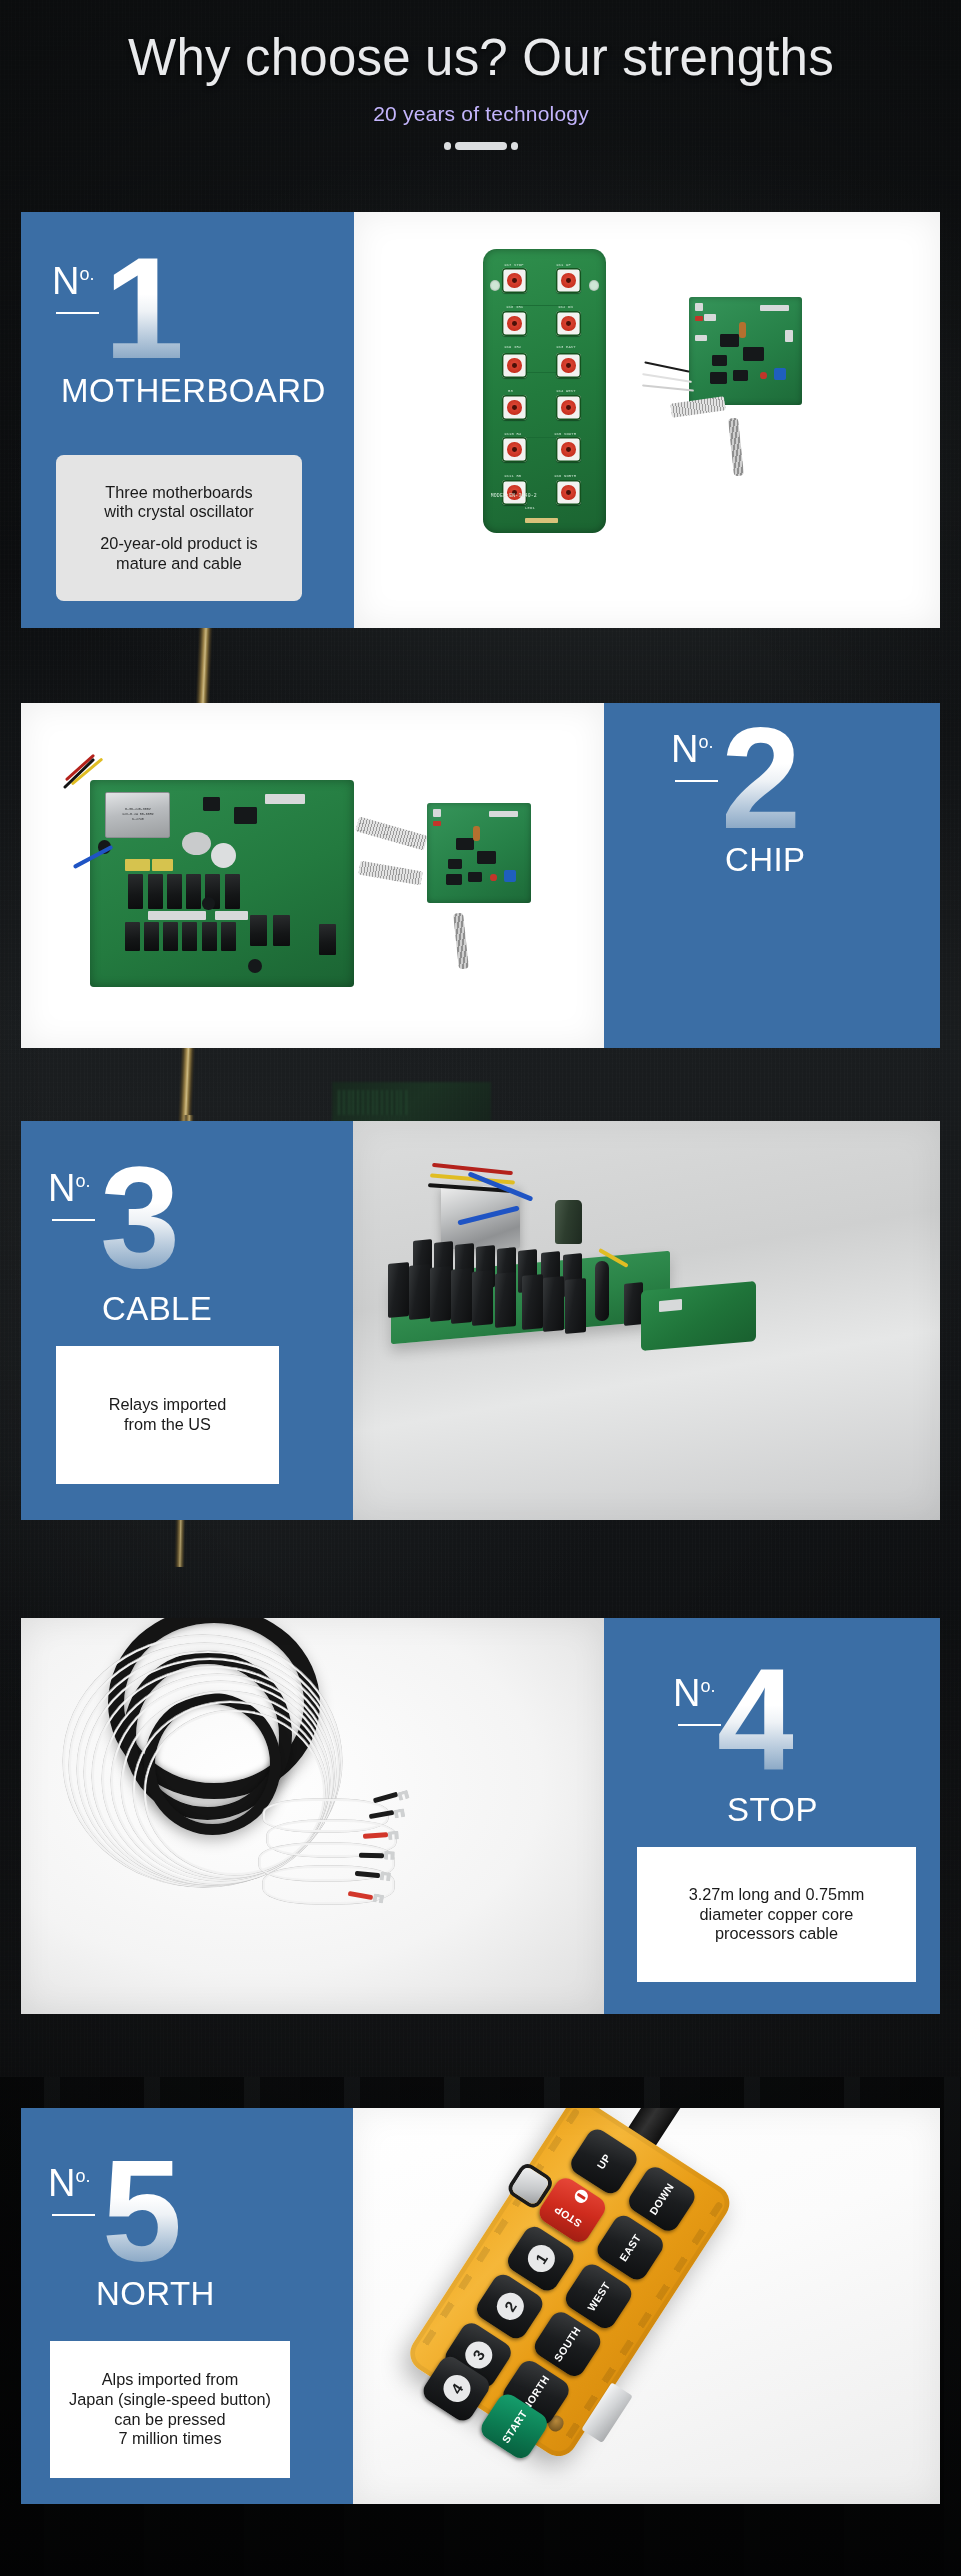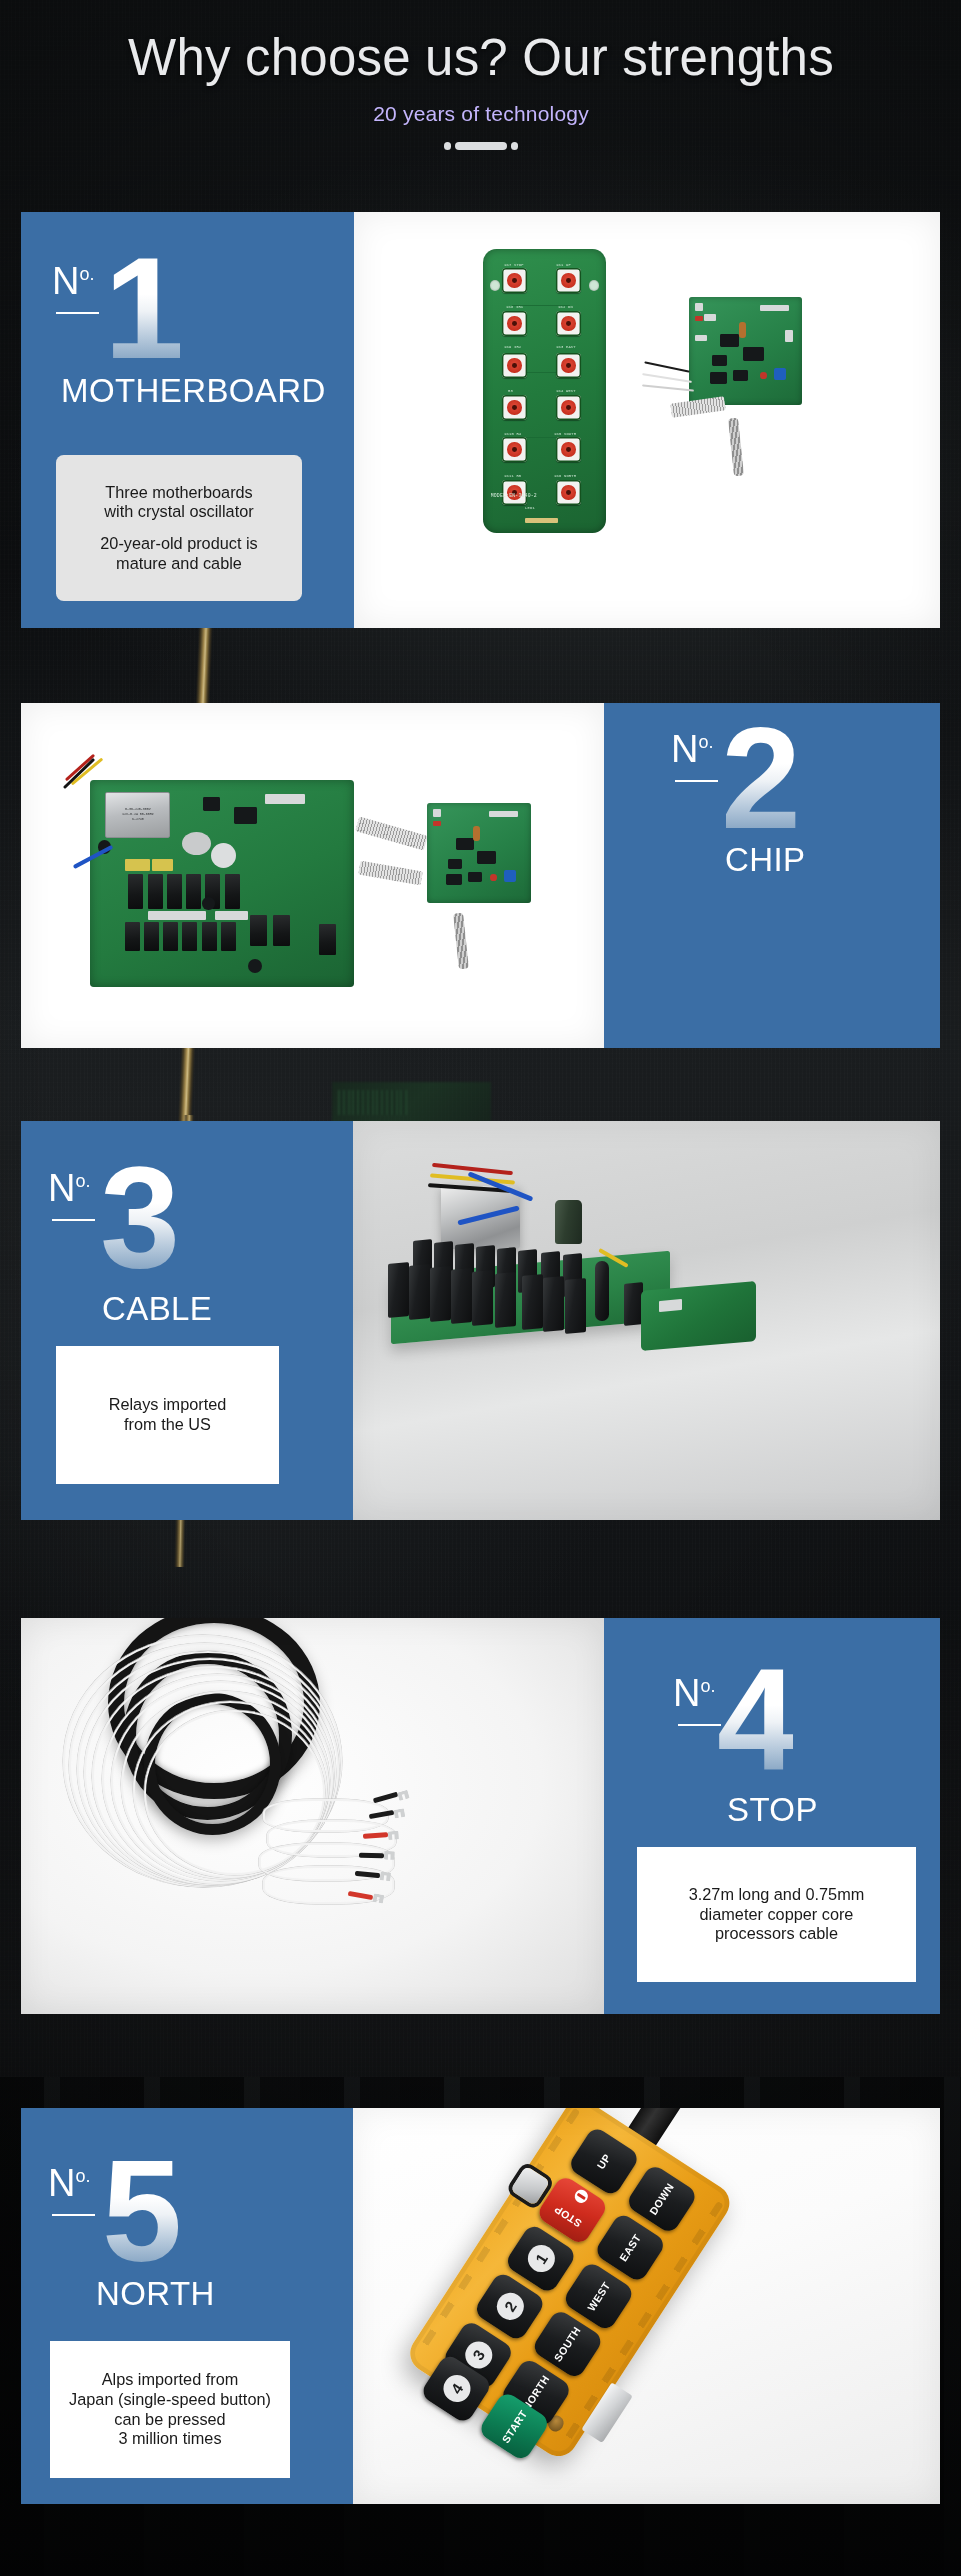--- a/index.html
+++ b/index.html
@@ -730,21 +730,21 @@
         <span>N</span><sup>o.</sup>
       </div>
       <div class="no-rule" style="left:31px; top:106px;"></div>
       <div class="big-num" style="left:81px; top:42px;">5</div>
       <div class="cat-title" style="left:75px; top:169px;">NORTH</div>
 
       <div class="note-box" style="left:29px; top:233px; width:240px; height:137px;">
         <div class="note-line">Alps imported from</div>
         <div class="note-line">Japan (single-speed button)</div>
         <div class="note-line">can be pressed</div>
-        <div class="note-line">3 million times</div>
+        <div class="note-line">7 million times</div>
       </div>
     </div>
 
     <div class="pane-photo sec5-photo">
       <div class="remote-wrap">
         <div class="remote-cable"></div>
         <div class="remote-body">
           <div class="remote-screw"></div>
           <div class="remote-led"></div>
           <div class="remote-clip"></div>

